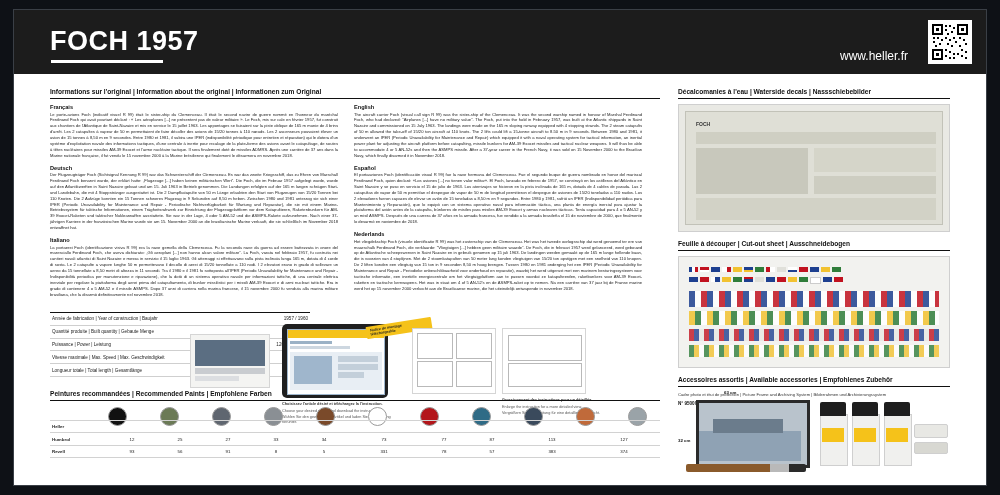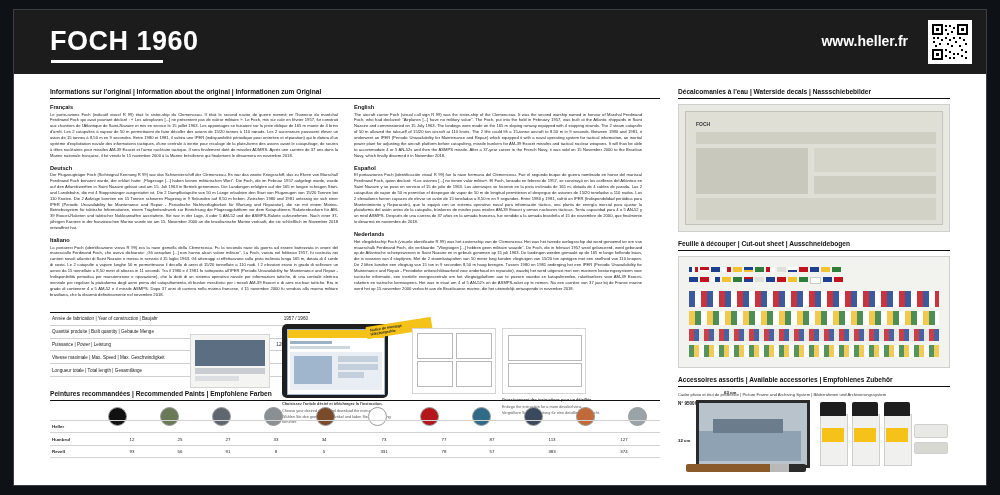--- a/index.html
+++ b/index.html
@@ -20,21 +20,21 @@
     background:#1c1c1c;
   }
   .brand{
     position:absolute;left:36px;top:16px;
     color:#ffffff;font-size:27px;font-weight:bold;letter-spacing:.5px;
   }
   .brand-rule{
     position:absolute;left:37px;top:50px;width:112px;height:3px;background:#ffffff;
   }
   .site{
-    position:absolute;right:78px;top:23px;color:#ffffff;font-size:14px;font-weight:bold;
+    position:absolute;right:78px;top:39px;color:#ffffff;font-size:12px;font-weight:normal;
   }
   .qr{
     position:absolute;right:14px;top:10px;width:44px;height:44px;background:#ffffff;padding:3px;box-sizing:border-box;
   }
   .qr svg{display:block;}
   
   .body{
     position:absolute;left:0;top:64px;width:972px;height:411px;background:#ffffff;
   }
   .sect-title{
@@ -119,21 +119,21 @@
   .dim{
     font-size:4.4px;font-weight:bold;color:#111;
   }
 </style>
 </head>
 <body>
 
 <div class="page">
 
   <div class="header">
-    <div class="brand">FOCH 1960</div>
+    <div class="brand">FOCH 1957</div>
     <div class="brand-rule"></div>
     <div class="site">www.heller.fr</div>
     <div class="qr">
       <svg width="38" height="38" viewBox="0 0 38 38">
         <rect width="38" height="38" fill="#fff"></rect>
         <g fill="#000">
           <rect x="1" y="1" width="11" height="11"></rect>
             <rect x="26" y="1" width="11" height="11"></rect>
             <rect x="1" y="26" width="11" height="11"></rect>
         </g>

